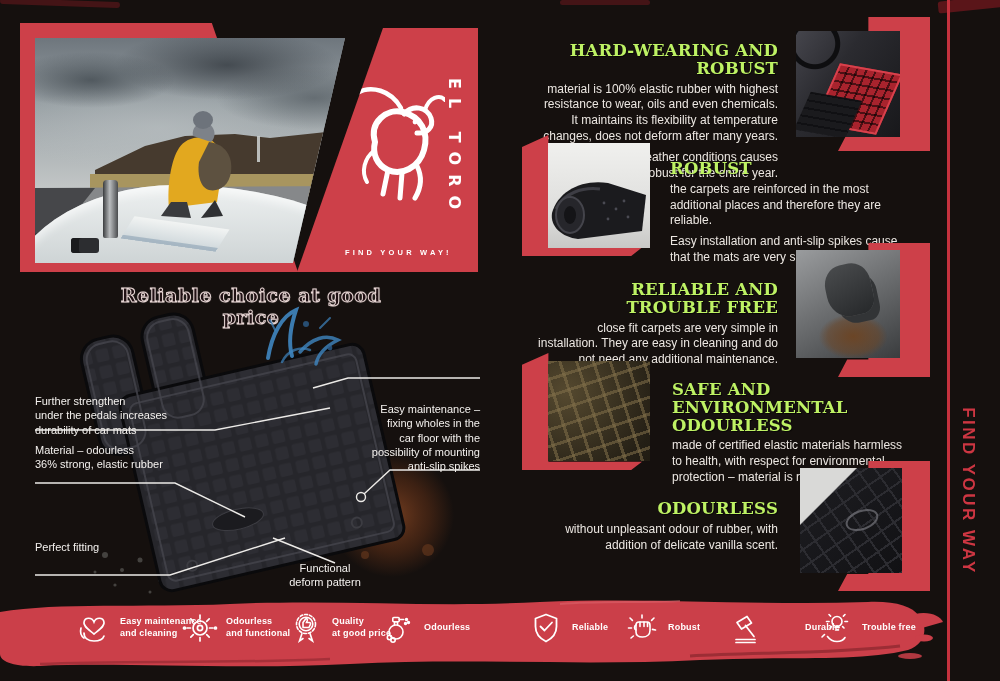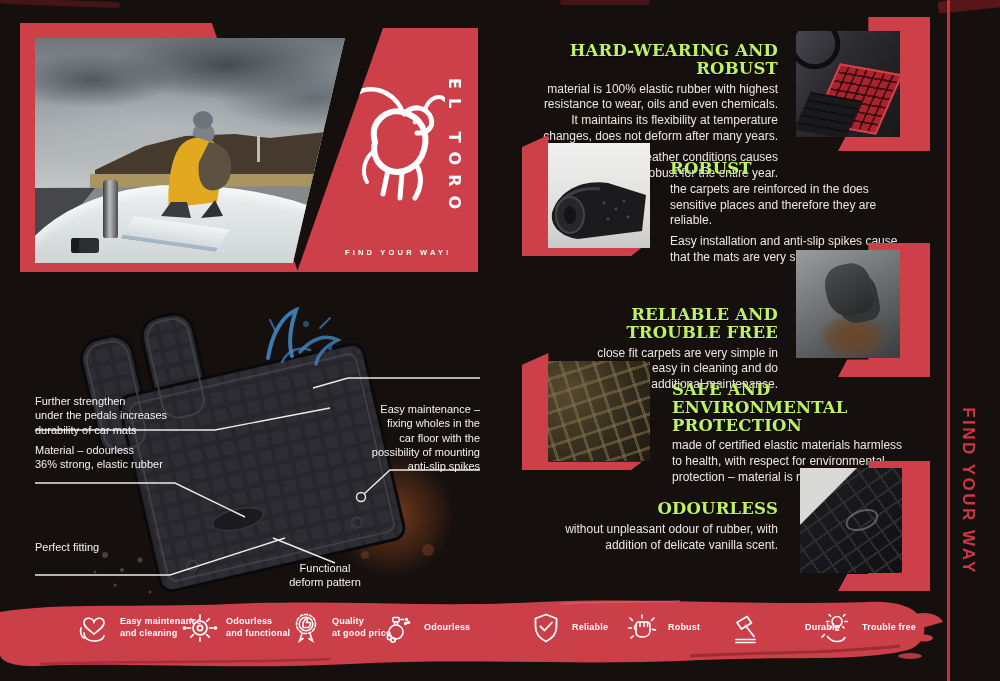--- a/index.html
+++ b/index.html
@@ -138,20 +138,21 @@
         <path d="M61,93 L59,118" stroke-width="5"></path>
         <path d="M76,86 C82,98 80,108 74,118" stroke-width="5"></path>
         <path d="M34,70 C23,78 20,92 26,102" stroke-width="4"></path>
         <circle cx="74" cy="42" r="2.4" fill="#fff" stroke="none"></circle>
       </g>
     </svg>
     <div class="abs logo-vert">EL TORO</div>
     <div class="abs logo-tag">FIND YOUR WAY!</div>
   </div>
 
+  <div class="abs tagline">Reliable choice at good price</div>
 
   <svg class="abs" style="left:20px;top:300px" width="480" height="300" viewBox="0 0 480 300">
     <defs>
       <pattern id="grid" width="17" height="17" patternUnits="userSpaceOnUse">
         <rect width="17" height="17" fill="#26262b"></rect>
         <rect x="1.5" y="1.5" width="12.5" height="12.5" rx="2" fill="#2d2d33"></rect>
       </pattern>
       <radialGradient id="rust" cx="50%" cy="50%" r="50%">
         <stop offset="0%" stop-color="#7a4122" stop-opacity=".95"></stop>
         <stop offset="60%" stop-color="#5e2f17" stop-opacity=".55"></stop>
@@ -243,40 +244,40 @@
           <circle cx="56" cy="60" r="1.4"></circle>
           <circle cx="68" cy="66" r="1.4"></circle>
           <circle cx="60" cy="76" r="1.4"></circle>
           <circle cx="76" cy="58" r="1.4"></circle>
           <circle cx="80" cy="74" r="1.4"></circle>
         </g>
     </svg>
   </div>
   <div class="abs feat" style="left:670px;top:160px;">
     <h2>ROBUST</h2>
-    <p>the carpets are reinforced in the does sensitive places and therefore they are reliable.</p>
+    <p>the carpets are reinforced in the most additional places and therefore they are reliable.</p>
     <p>Easy installation and anti-slip spikes cause that the mats are very safe.</p>
   </div>
 
-  <div class="abs feat right" style="right:222px;top:281px;margin-top:25px;">
+  <div class="abs feat right" style="right:222px;top:281px;">
     <h2>RELIABLE AND TROUBLE FREE</h2>
     <p>close fit carpets are very simple in installation. They are easy in cleaning and do not need any additional maintenance.</p>
   </div>
   <div class="abs accent r" style="left:838px;top:243px;width:92px;height:134px;"></div>
   <div class="abs photo ph-boots" style="left:796px;top:250px;width:104px;height:108px;">
     <div class="abs boot"></div>
   </div>
 
   <div class="abs accent l" style="left:522px;top:353px;width:120px;height:117px;"></div>
   <div class="abs photo ph-grid" style="left:548px;top:361px;width:102px;height:100px;">
     <div class="abs gridrot"></div>
   </div>
   <div class="abs feat" style="left:672px;top:381px;">
     <h2>SAFE AND ENVIRONMENTAL
-PROTECTION</h2>
+ODOURLESS</h2>
     <p>made of certified elastic materials harmless to health, with respect for environmental protection – material is recyclable.</p>
   </div>
 
   <div class="abs feat right" style="right:222px;top:500px;">
     <h2>ODOURLESS</h2>
     <p>without unpleasant odour of rubber, with addition of delicate vanilla scent.</p>
   </div>
   <div class="abs accent r" style="left:838px;top:461px;width:92px;height:130px;"></div>
   <div class="abs photo ph-pattern" style="left:800px;top:468px;width:102px;height:105px;">
     <svg width="102" height="105" viewBox="0 0 102 105">

